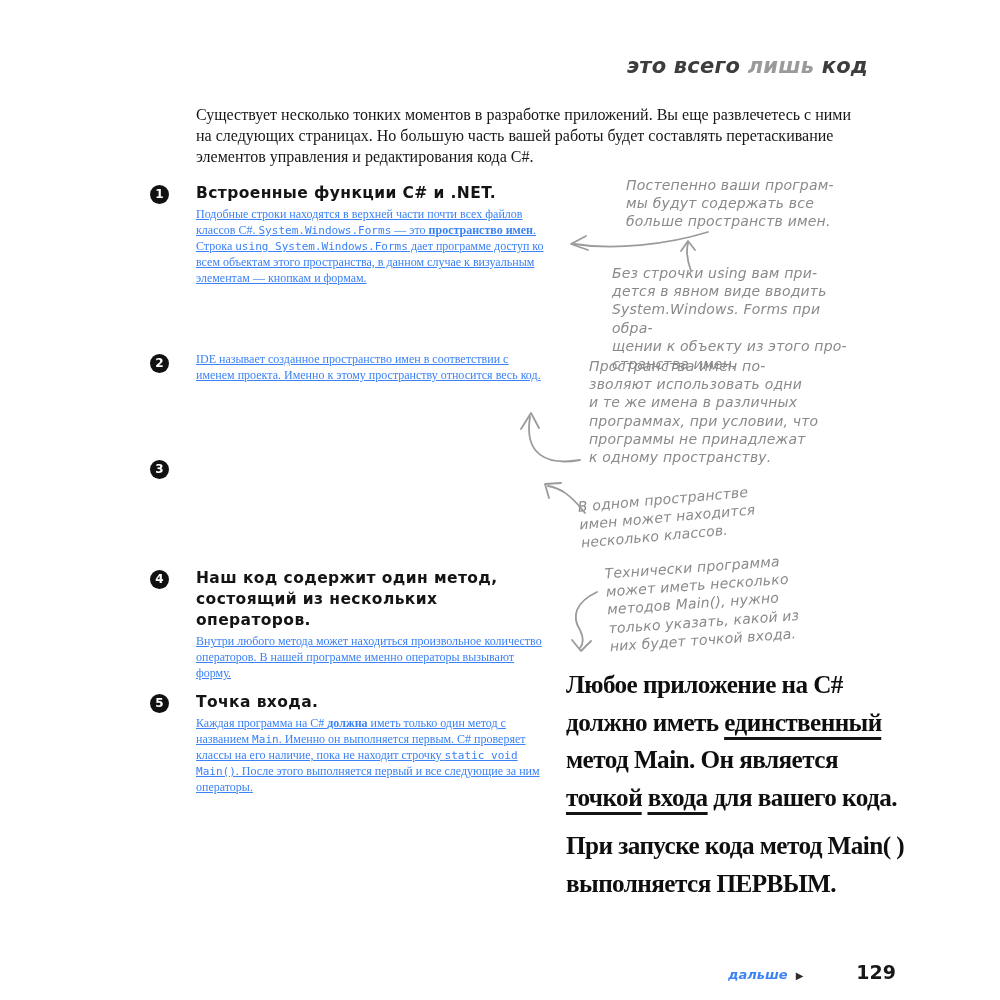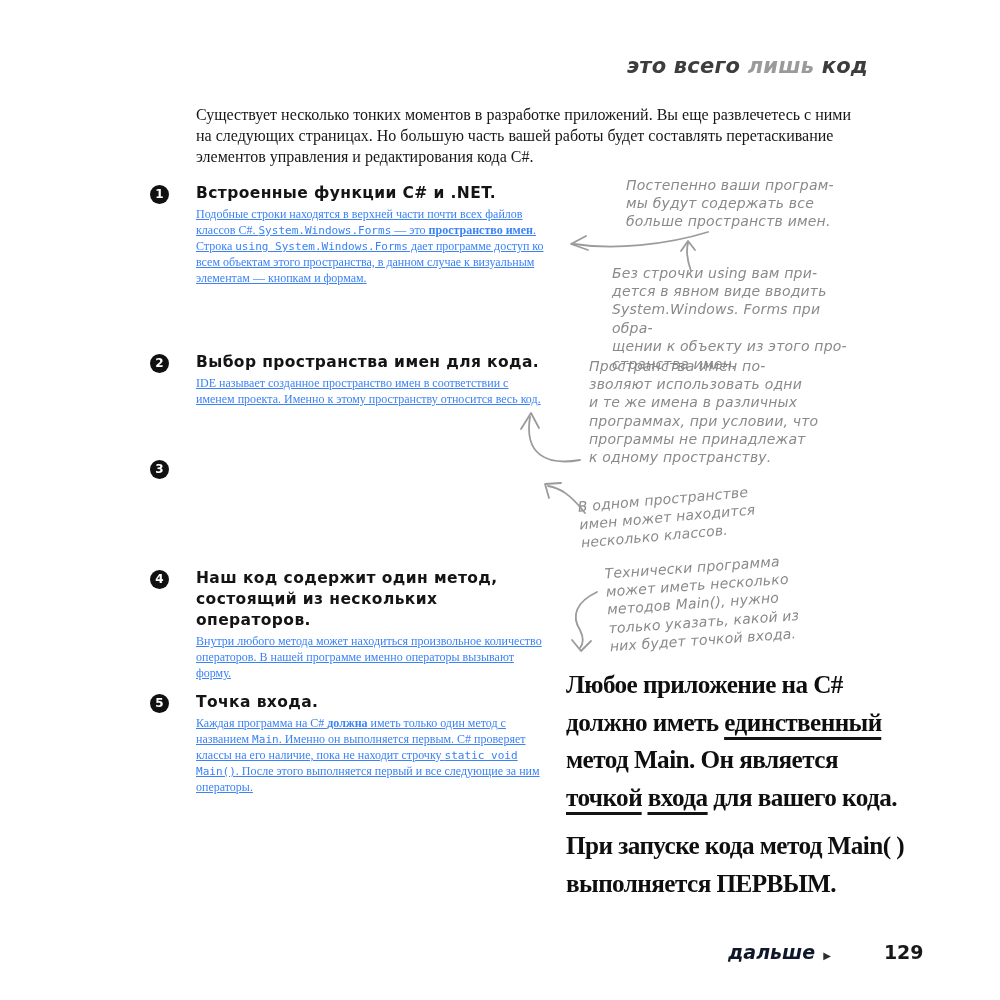--- a/index.html
+++ b/index.html
@@ -54,21 +54,21 @@
   .statement .block2{margin-top:11px;}
   .statement .line{white-space:nowrap;}
   .underline{border-bottom:3.5px solid #141414;}
   
   .footer{
     position:absolute;left:728px;top:941px;width:150px;
     display:flex;align-items:baseline;
   }
   .footer-next{
     font-family:"DejaVu Sans","Liberation Sans",sans-serif;
-    font-style:italic;font-weight:bold;font-size:19px;color:#0f172a;
+    font-style:italic;font-weight:bold;font-size:13px;color:#3b82f6;margin-top:26px;
   }
   .footer-arrow{font-size:10px;color:#2e2e2e;margin-left:8px;font-style:normal;}
   .footer-page{
     font-family:"DejaVu Sans","Liberation Sans",sans-serif;
     font-weight:bold;font-size:19px;color:#181818;margin-left:53px;
   }
 </style>
 </head>
 <body>
 
@@ -82,21 +82,20 @@
   <span class="badge">1</span>
   <div class="item-content">
     <div class="item-heading">Встроенные функции C# и .NET.</div>
     <div class="item-body"><span>Подобные строки находятся в верхней части почти всех файлов классов C#. </span><span class="mono">System.Windows.Forms</span><span> — это </span><span class="bold">пространство имен</span><span>. Строка </span><span class="mono">using System.Windows.Forms</span><span> дает программе доступ ко всем объектам этого пространства, в данном случае к визуальным элементам — кнопкам и формам.</span></div>
   </div>
 </div>
 
 <div class="item" style="top:352px;">
   <span class="badge">2</span>
   <div class="item-content">
-    <div class="item-heading">Выбор пространства имен для кода.</div>
     <div class="item-body"><span>IDE называет созданное пространство имен в соответствии с именем проекта. Именно к этому пространству относится весь код.</span></div>
   </div>
 </div>
 
 <div class="item" style="top:458px;">
   <span class="badge">3</span>
   <div class="item-content">
   </div>
 </div>
 

